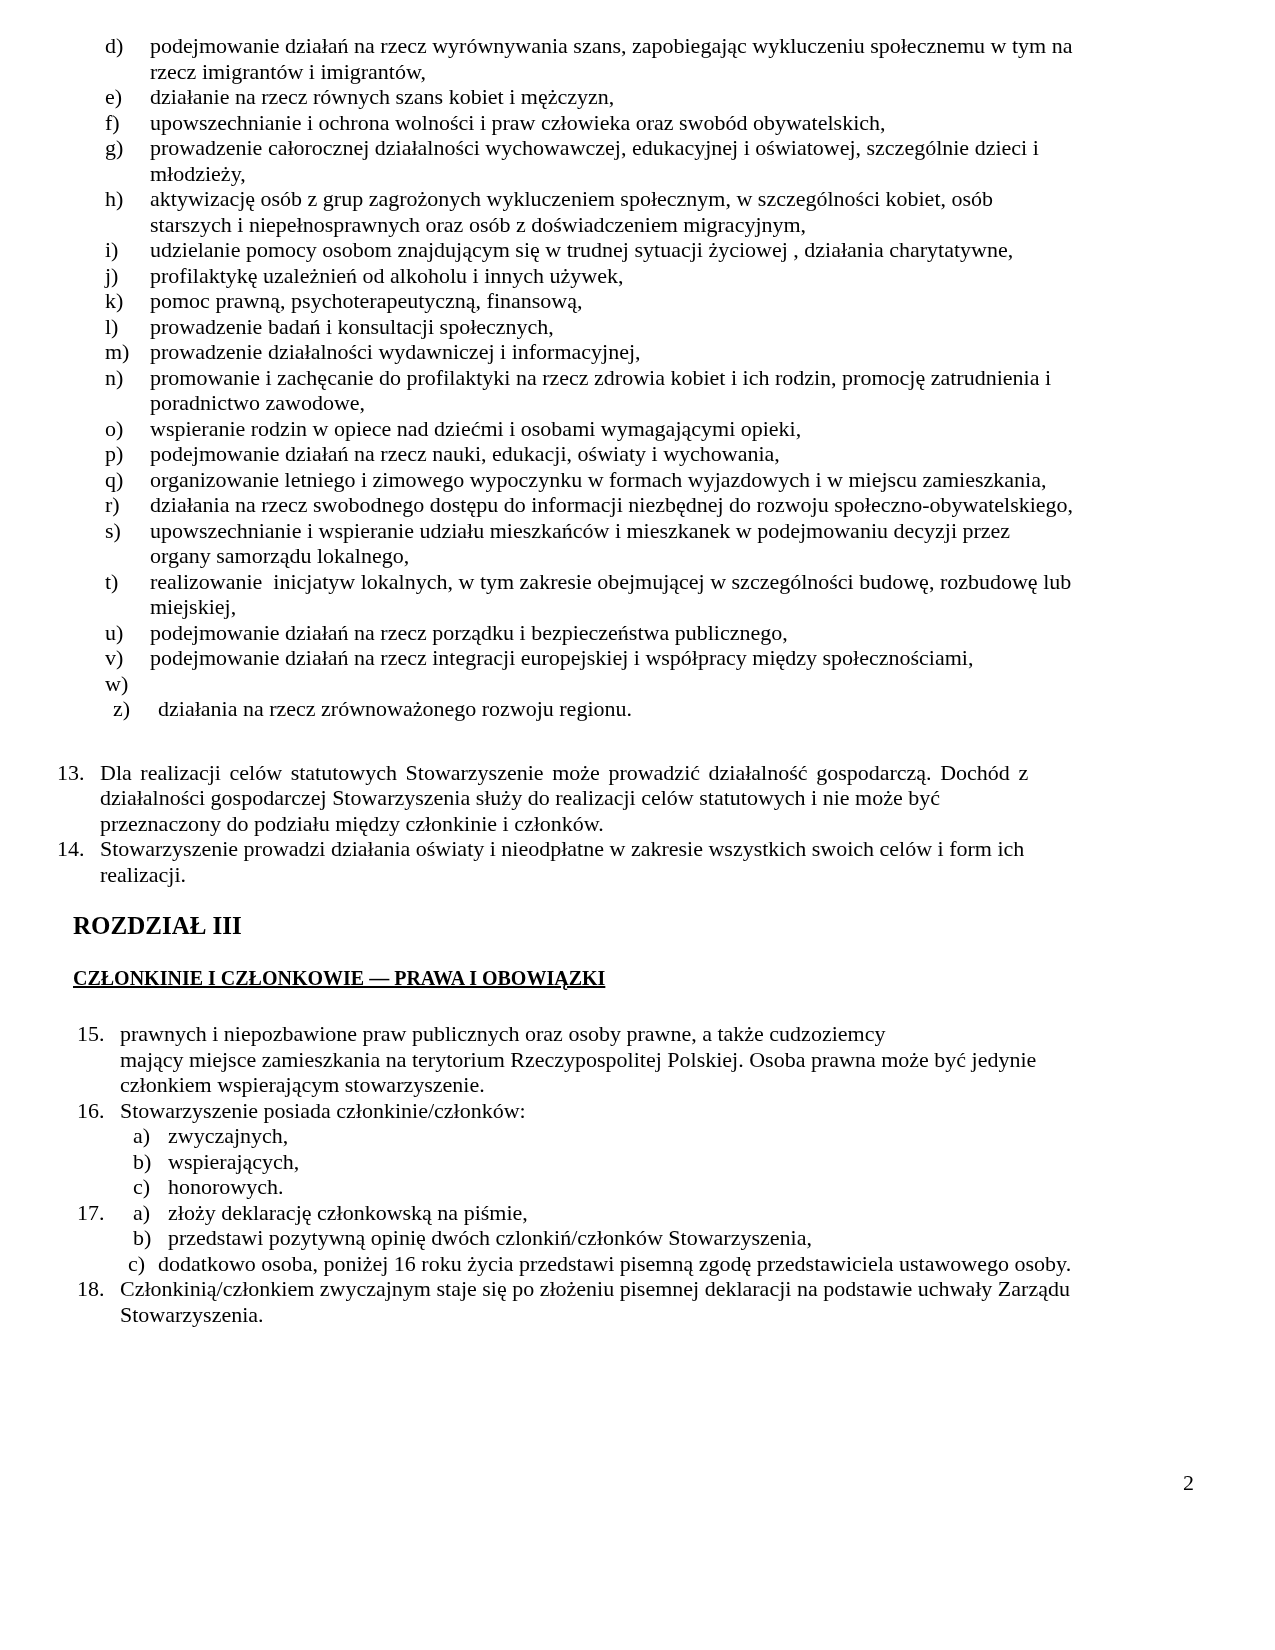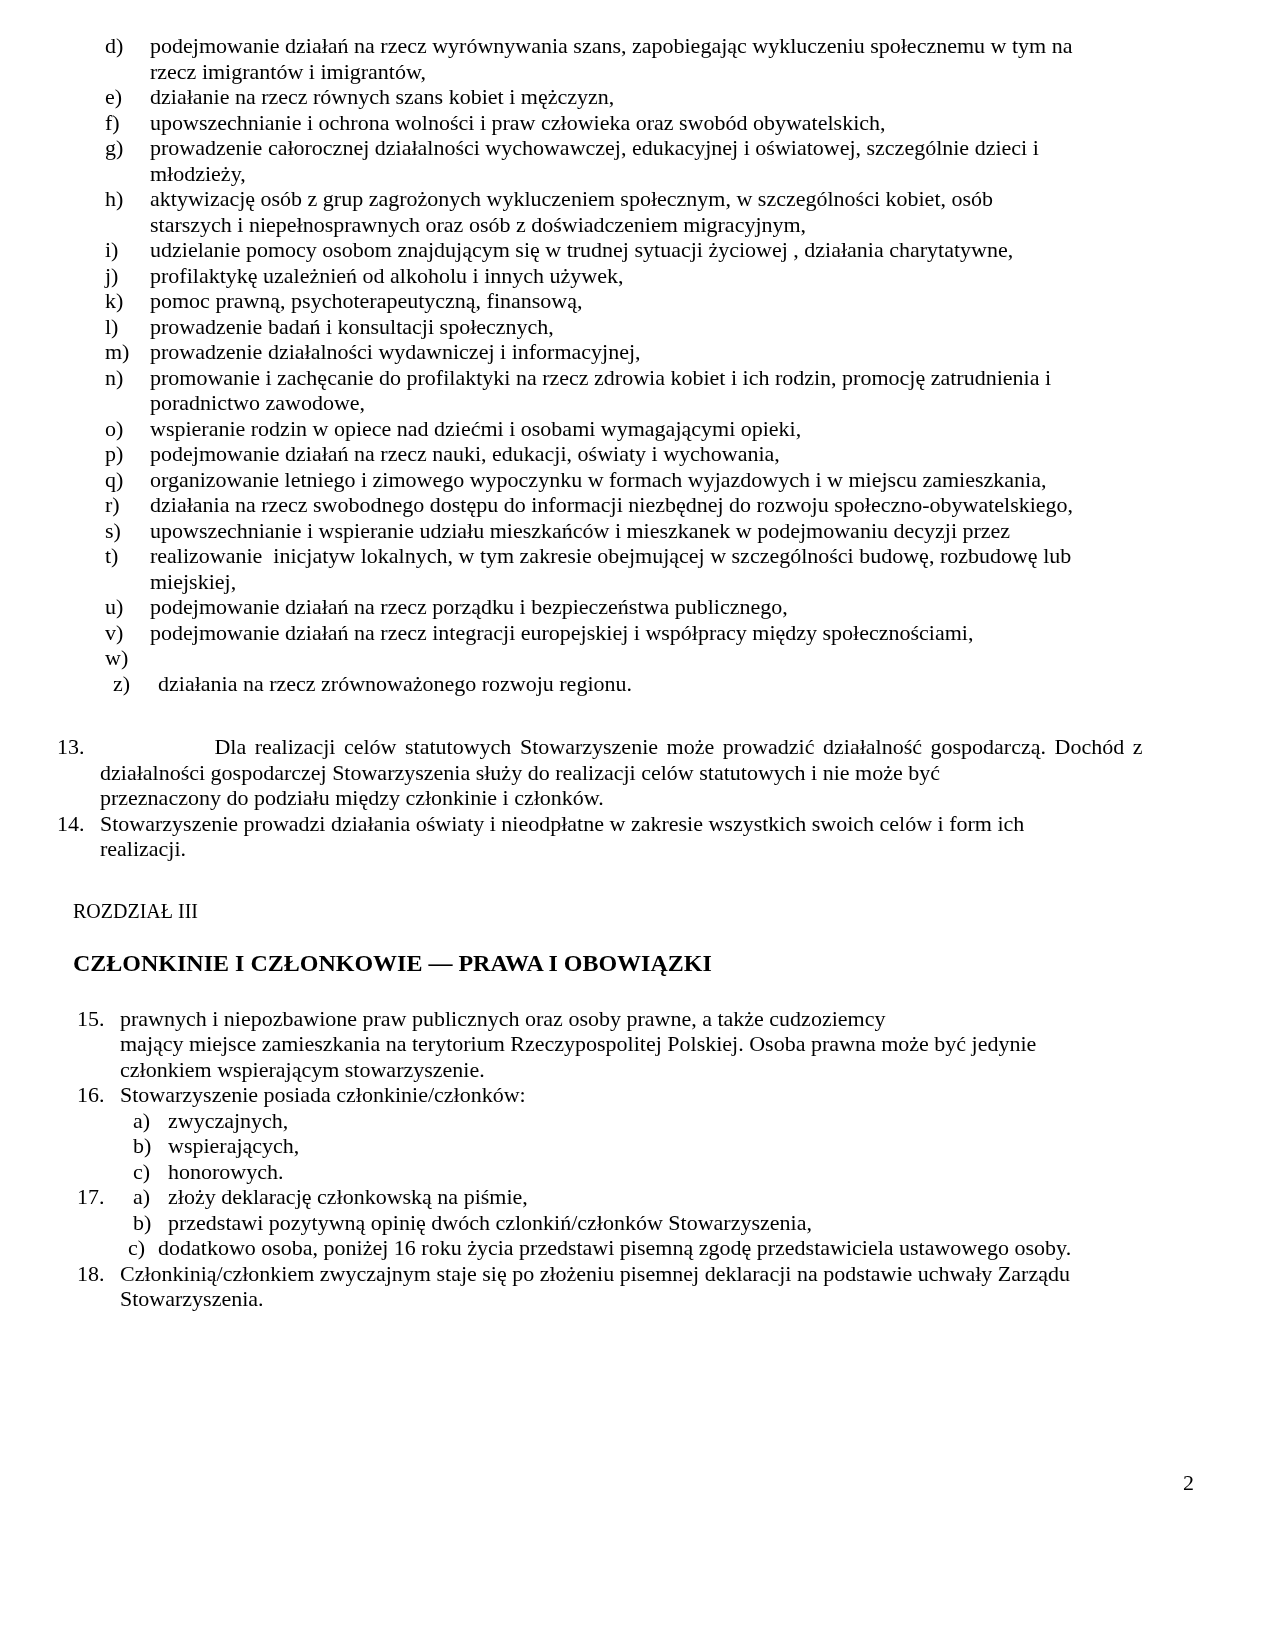--- a/index.html
+++ b/index.html
@@ -30,46 +30,47 @@
     margin-left: 48px;
   }
   .letter-item.indent {
     margin-left: 56px;
   }
   .letter-marker {
     flex: 0 0 45px;
   }
   .item-body { flex: 1; min-width: 0; }
   .line { white-space: pre-wrap; }
-  .line.justify { word-spacing: 0.14em; text-align: center; }
+  .line.justify { word-spacing: 0.14em; }
 
   
   .num-item { display: flex; }
   .num-marker { flex: 0 0 43px; }
 
   
   .sub-item { display: flex; margin-left: 13px; }
   .sub-marker { flex: 0 0 35px; }
   .sub-item.tight { margin-left: 8px; }
   .sub-item.tight .sub-marker { flex: 0 0 30px; }
   .sub-text { white-space: pre-wrap; }
 
   .gap-1 { height: 38px; }
 
   .chapter-heading {
-    font-weight: normal;
+    font-weight: bold;
+    font-size: 25px;
+    line-height: 30px;
+    margin: 24px 0 0 16px;
+  }
+  .section-heading {
+    font-weight: bold;
     font-size: 20px;
     line-height: 30px;
-    margin: 34px 0 0 16px;
-  }
-  .section-heading {
-    font-weight: bold;
-    font-size: 24px;
-    line-height: 30px;
     margin: 22px 0 0 16px;
+    text-decoration: underline;
   }
   #numbered-part2 { margin-top: 28px; margin-left: 20px; }
 
   .page-number {
     position: absolute;
     top: 1470px;
     left: 1183px;
     font-size: 22px;
   }
 </style>
@@ -170,20 +171,21 @@
         <div class="letter-item">
           <div class="letter-marker">r)</div>
           <div class="item-body">
             <div class="line">działania na rzecz swobodnego dostępu do informacji niezbędnej do rozwoju społeczno-obywatelskiego,</div>
           </div>
         </div>
         <div class="letter-item">
           <div class="letter-marker">s)</div>
           <div class="item-body">
             <div class="line">upowszechnianie i wspieranie udziału mieszkańców i mieszkanek w podejmowaniu decyzji przez</div>
+            <div class="line">organy samorządu lokalnego,</div>
           </div>
         </div>
         <div class="letter-item">
           <div class="letter-marker">t)</div>
           <div class="item-body">
             <div class="line">realizowanie  inicjatyw lokalnych, w tym zakresie obejmującej w szczególności budowę, rozbudowę lub</div>
             <div class="line">miejskiej,</div>
           </div>
         </div>
         <div class="letter-item">

